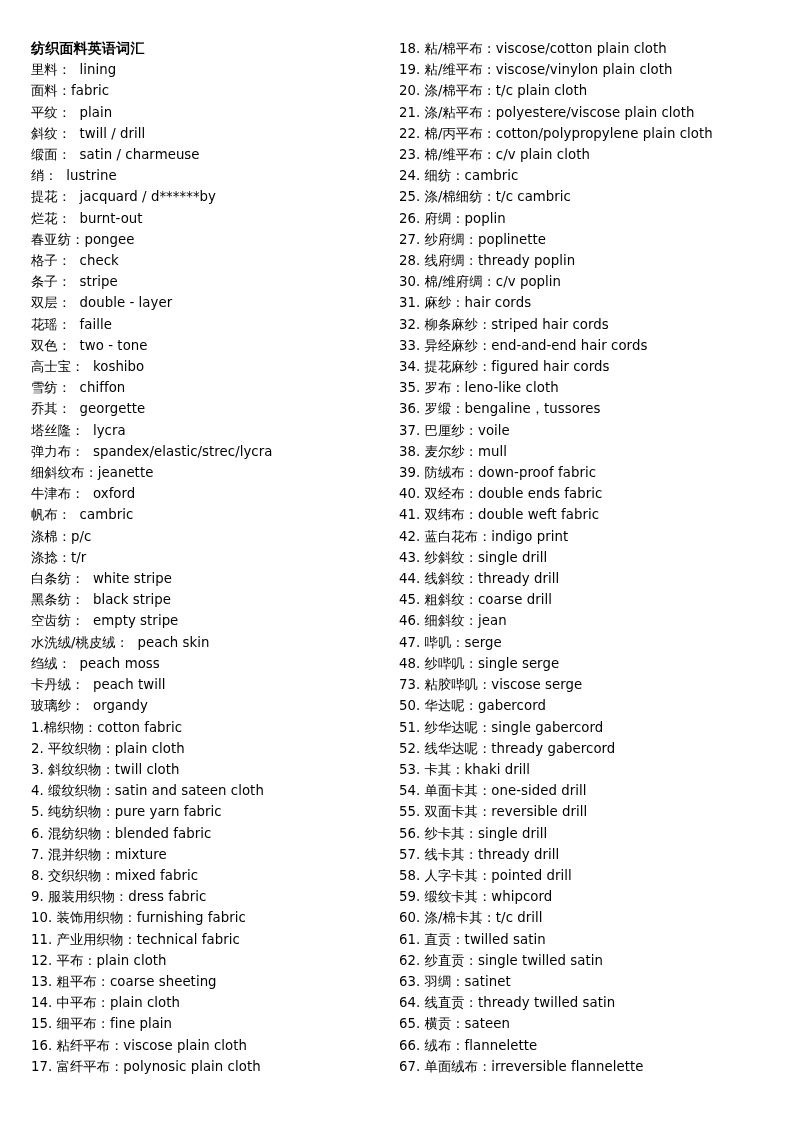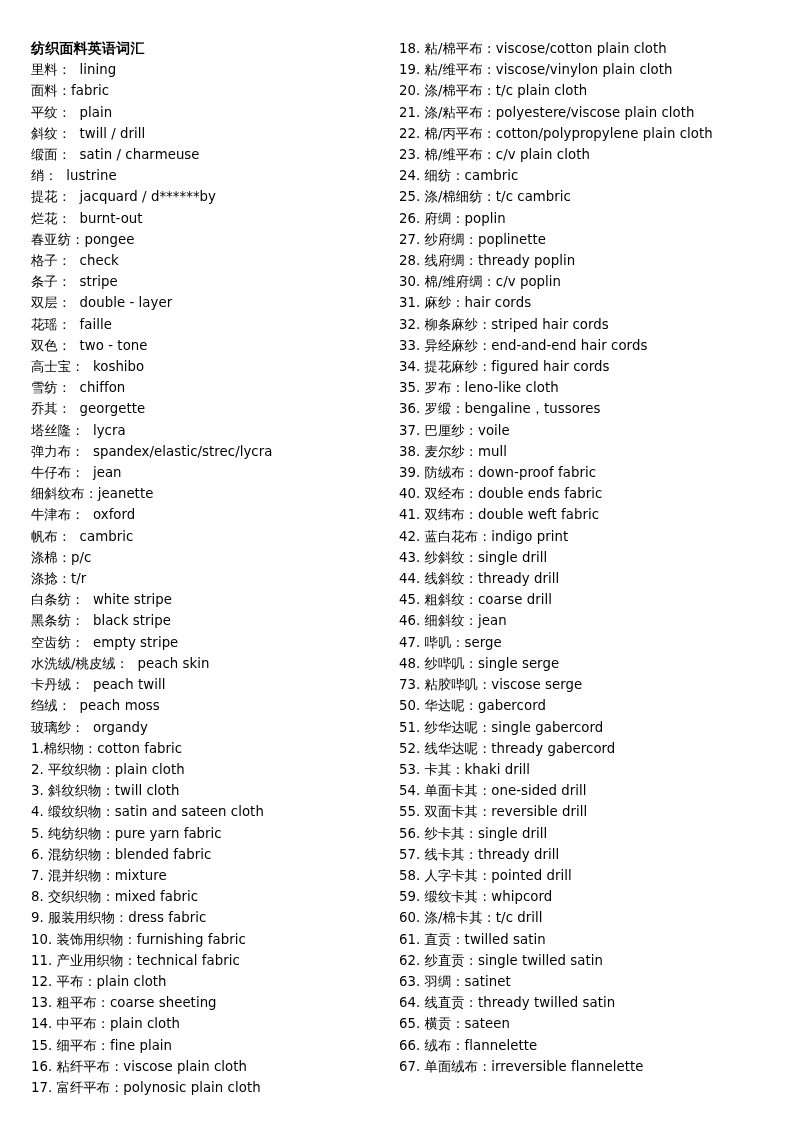--- a/index.html
+++ b/index.html
@@ -78,32 +78,31 @@
           <div class="entry">格子：  check</div>
           <div class="entry">条子：  stripe</div>
           <div class="entry">双层：  double - layer</div>
           <div class="entry">花瑶：  faille</div>
           <div class="entry">双色：  two - tone</div>
           <div class="entry">高士宝：  koshibo</div>
           <div class="entry">雪纺：  chiffon</div>
           <div class="entry">乔其：  georgette</div>
           <div class="entry">塔丝隆：  lycra</div>
           <div class="entry">弹力布：  spandex/elastic/strec/lycra</div>
-          <div class="entry">牛仔布：  jean</div>
           <div class="entry">细斜纹布：jeanette</div>
           <div class="entry">牛津布：  oxford</div>
           <div class="entry">帆布：  cambric</div>
           <div class="entry">涤棉：p/c</div>
           <div class="entry">涤捻：t/r</div>
           <div class="entry">白条纺：  white stripe</div>
           <div class="entry">黑条纺：  black stripe</div>
           <div class="entry">空齿纺：  empty stripe</div>
           <div class="entry">水洗绒/桃皮绒：  peach skin</div>
+          <div class="entry">绉绒：  peach moss</div>
           <div class="entry">卡丹绒：  peach twill</div>
-          <div class="entry">绉绒：  peach moss</div>
           <div class="entry">玻璃纱：  organdy</div>
           <div class="entry">1.棉织物：cotton fabric</div>
           <div class="entry">2. 平纹织物：plain cloth</div>
           <div class="entry">3. 斜纹织物：twill cloth</div>
           <div class="entry">4. 缎纹织物：satin and sateen cloth</div>
           <div class="entry">5. 纯纺织物：pure yarn fabric</div>
           <div class="entry">6. 混纺织物：blended fabric</div>
           <div class="entry">7. 混并织物：mixture</div>
           <div class="entry">8. 交织织物：mixed fabric</div>
           <div class="entry">9. 服装用织物：dress fabric</div>

